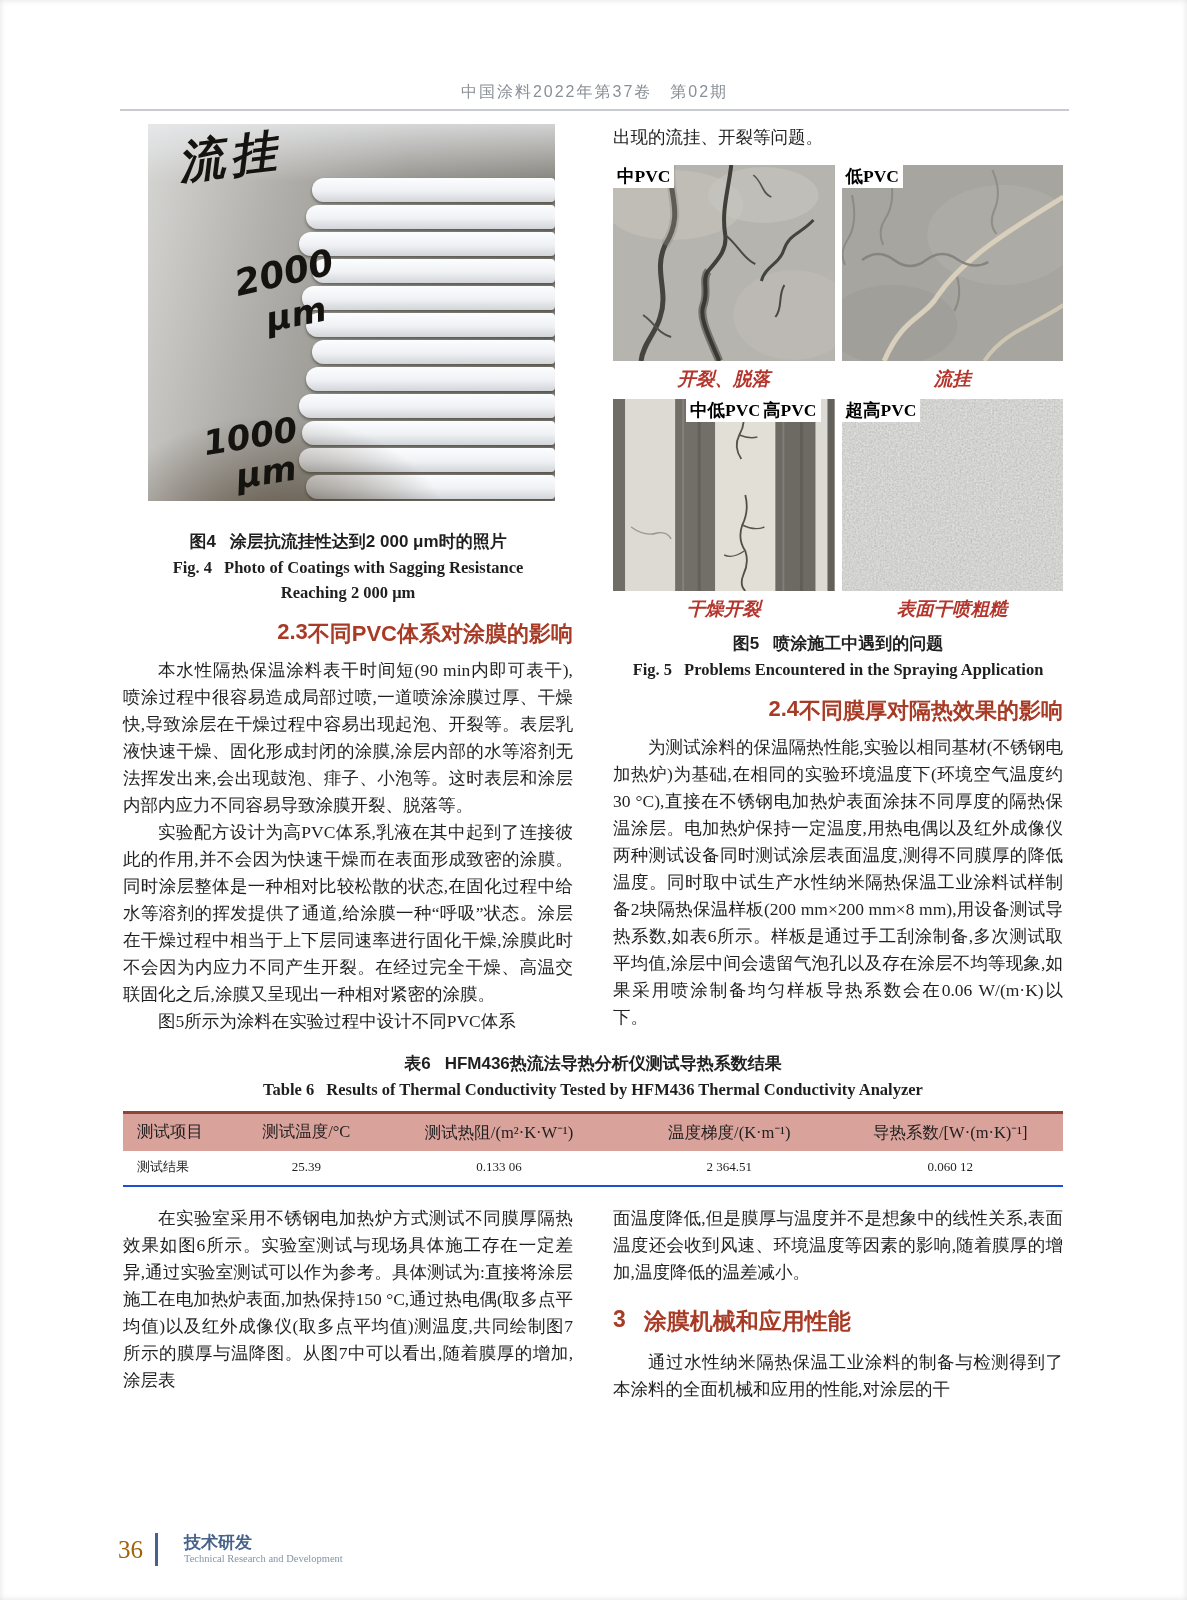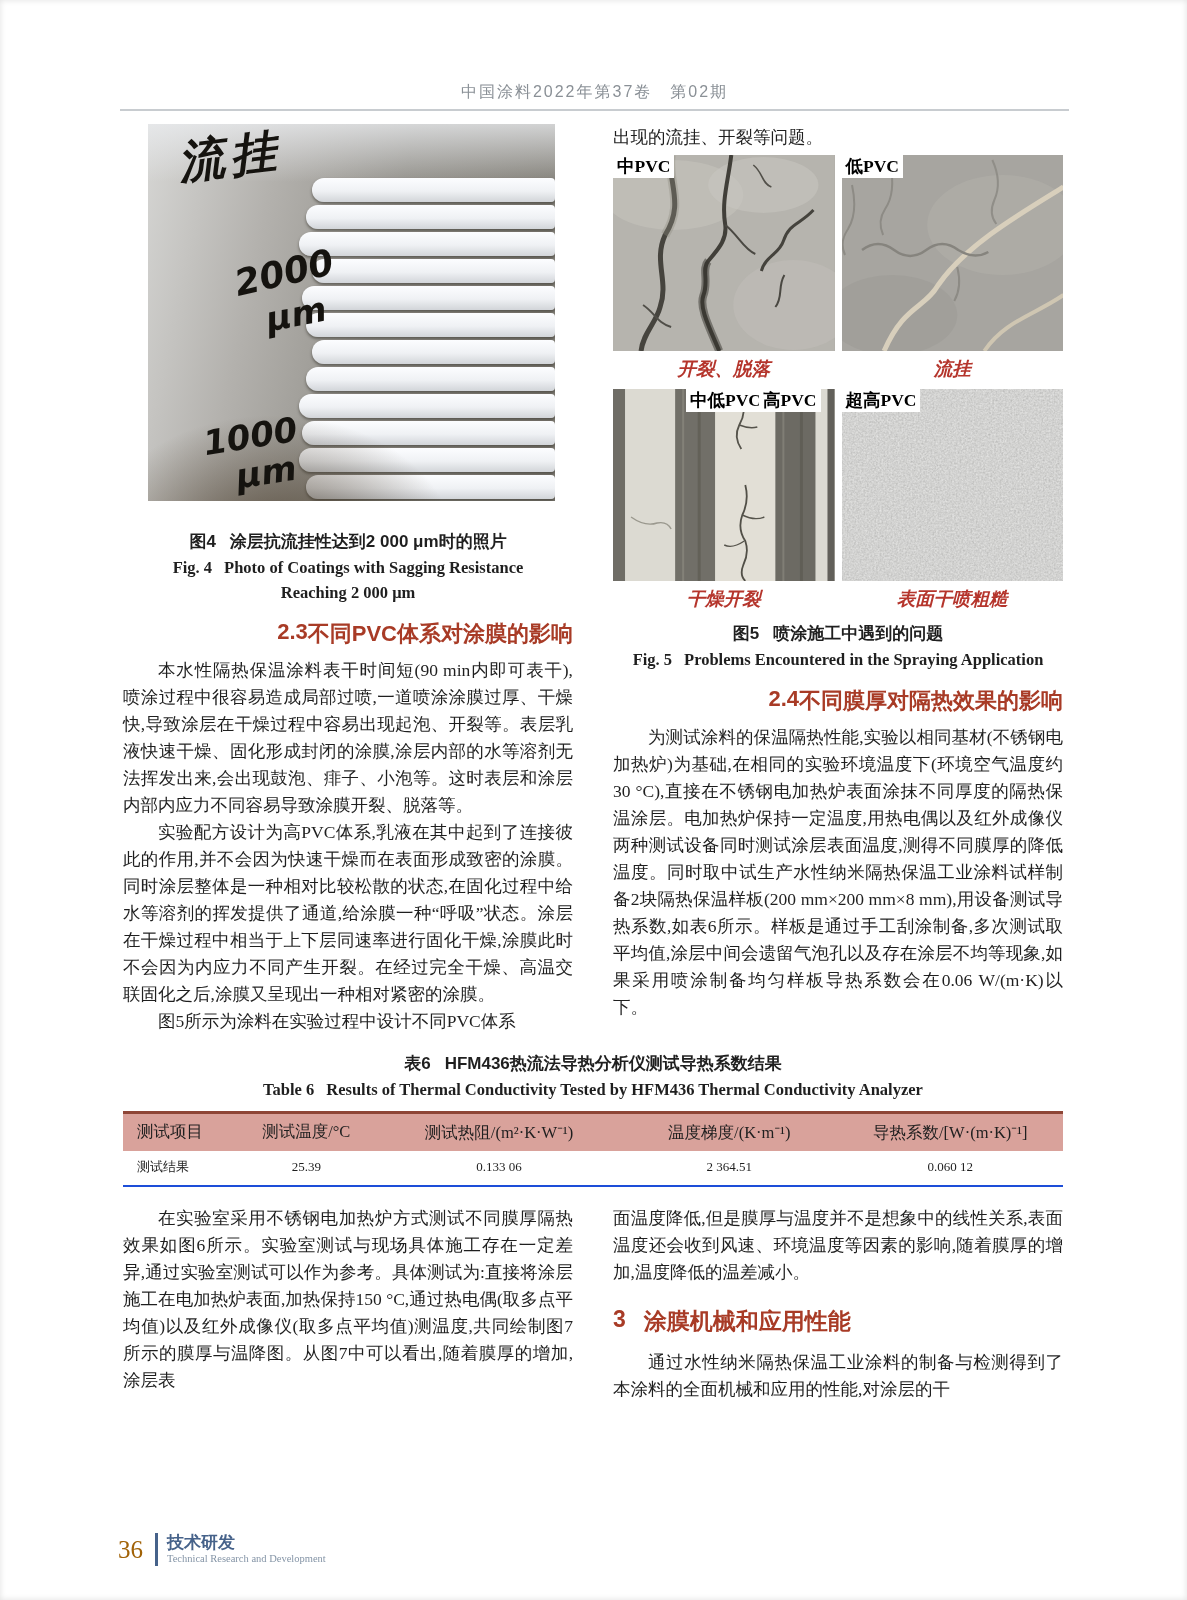--- a/index.html
+++ b/index.html
@@ -46,21 +46,21 @@
   .hand-1000{left:55px;top:292px;font-size:34px;transform:rotate(-9deg);}
   .hand-um2{left:88px;top:328px;font-size:34px;transform:rotate(-9deg);}
 
   .figcap-cn{text-align:center;font-family:"Liberation Sans",sans-serif;font-weight:bold;
              font-size:17px;margin-top:28px;line-height:26px;}
   .figcap-cn .lbl{margin-right:14px;}
   .figcap-en{text-align:center;font-weight:bold;font-size:16.5px;line-height:25px;}
   .figcap-en .lbl{margin-right:12px;}
 
   
-  .fig5-grid{display:grid;grid-template-columns:1fr 1fr;column-gap:7px;margin-top:4px;}
+  .fig5-grid{display:grid;grid-template-columns:1fr 1fr;column-gap:7px;margin-top:14px;}
   .f5img{position:relative;height:196px;overflow:hidden;background:#b0aea8;}
   .f5img.h2{height:192px;}
   .f5img svg{display:block;width:100%;height:100%;}
   .img-label{position:absolute;top:0;left:0;background:#fff;color:#000;font-weight:bold;
              font-size:17.5px;line-height:23px;padding:0 4px;z-index:2;}
   .img-label.right{left:auto;right:14px;}
   .img-label.mid{left:73px;}
   .red-cap{color:#b5352c;font-style:italic;font-weight:bold;font-family:"DejaVu Serif",serif;
            text-align:center;font-size:18.5px;line-height:24px;padding:6px 0 8px;}
 
@@ -79,21 +79,21 @@
   table.t6 th:nth-child(3),table.t6 td:nth-child(3){width:26%;}
   table.t6 th:nth-child(4),table.t6 td:nth-child(4){width:23%;}
   table.t6 tbody tr{background:#fff;}
 
   .cols.bottom{margin-top:18px;}
 
   
   .footer{position:absolute;left:118px;bottom:34px;display:flex;align-items:center;}
   .pgnum{color:#a16207;font-size:25px;padding-right:12px;line-height:1;}
   .foot-bar{width:3px;background:#46628a;align-self:stretch;}
-  .foot-txt{padding-left:9px;}
+  .foot-txt{padding-left:26px;}
   .foot-cn{color:#46628a;font-family:"Liberation Sans",sans-serif;font-weight:bold;font-size:17px;line-height:19px;}
   .foot-en{color:#8494a6;font-size:10.5px;line-height:14px;}
 </style>
 </head>
 <body>
 
 <div class="page">
 
   <div class="hdr">
     <span>中国涂料</span>

